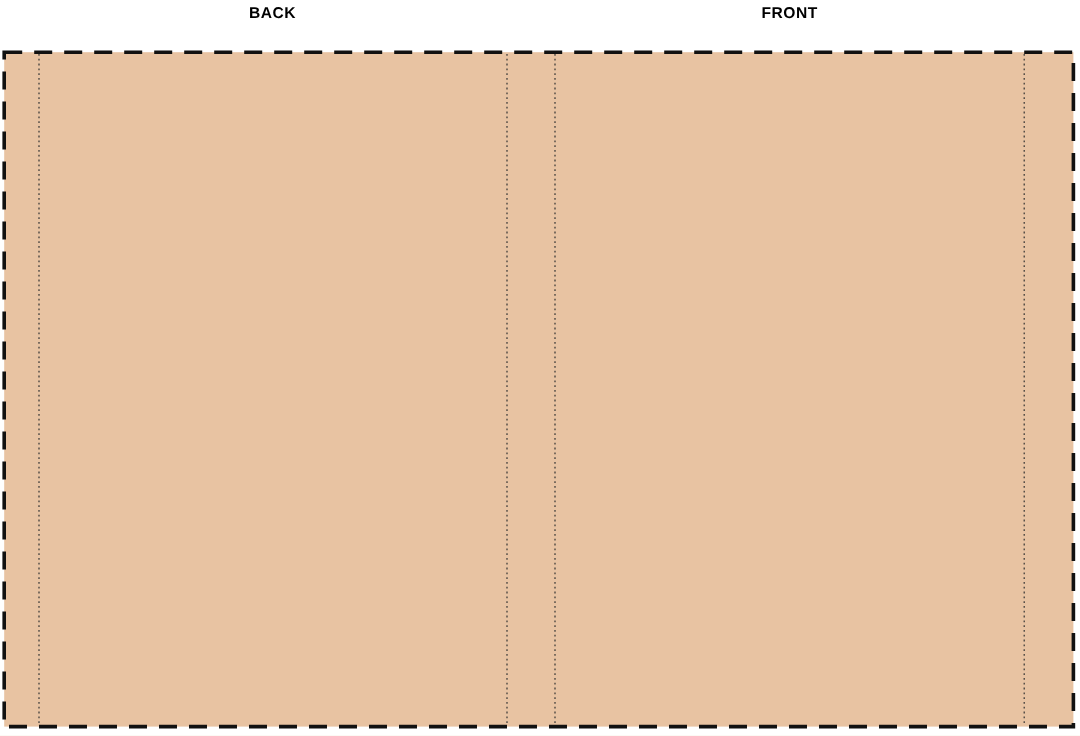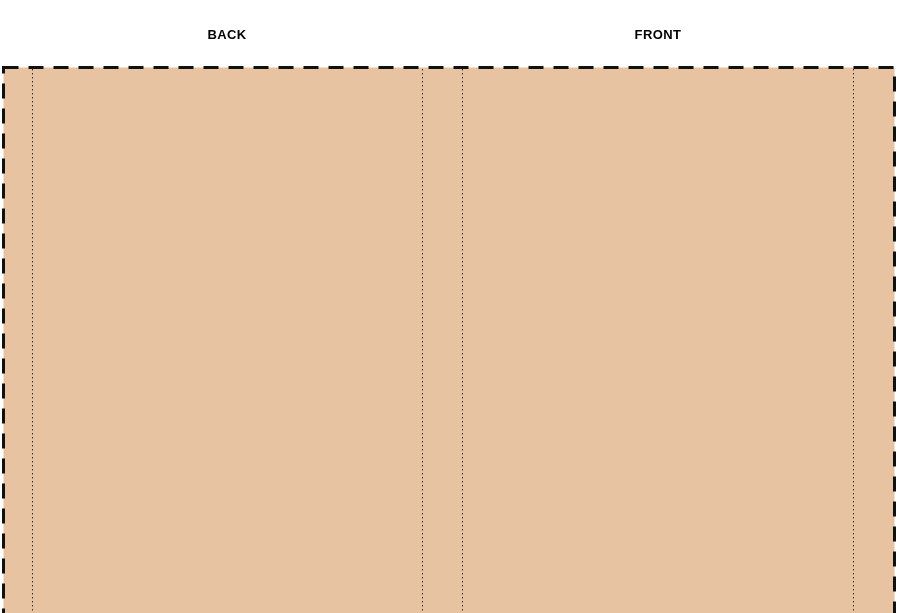--- a/index.html
+++ b/index.html
@@ -8,21 +8,20 @@
     width: 900px;
     height: 613px;
     background: #ffffff;
     font-family: "Liberation Sans", sans-serif;
     overflow: hidden;
   }
   .canvas {
     position: relative;
     width: 900px;
     height: 442px;
-    margin-top: 24px;
   }
   .canvas svg {
     display: block;
     width: 900px;
     height: 613px;
   }
   .panel-label {
     font-family: "Liberation Sans", sans-serif;
     font-weight: 700;
     font-size: 13px;

